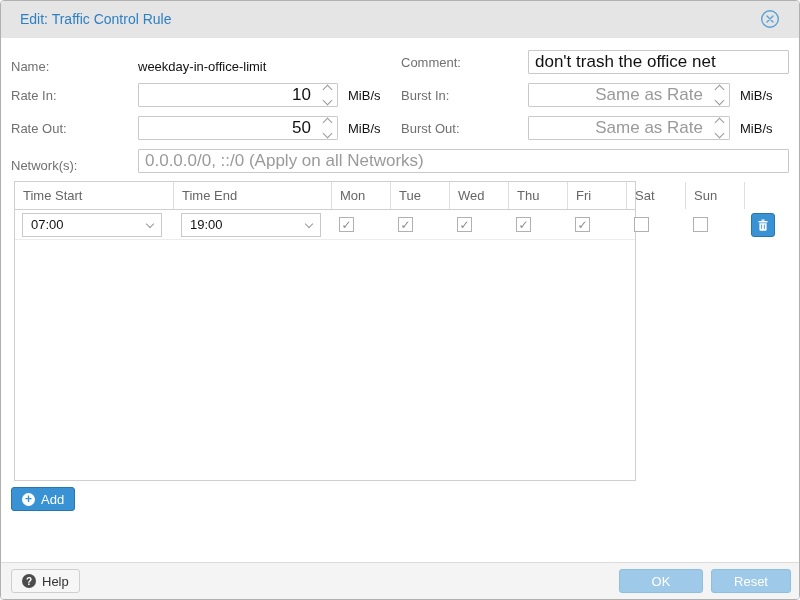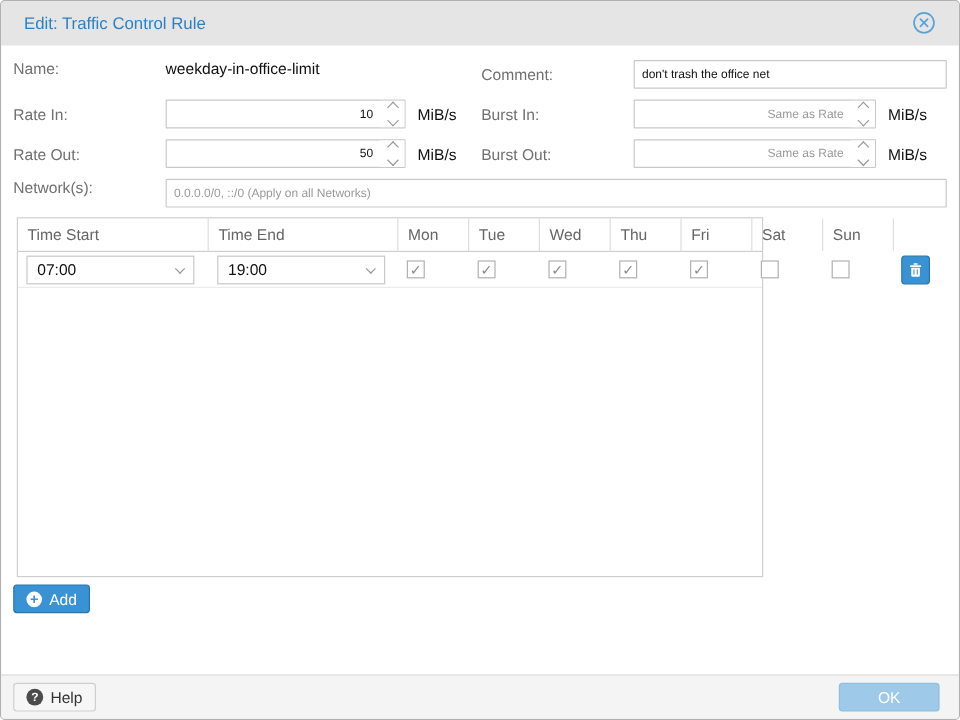--- a/index.html
+++ b/index.html
@@ -24,28 +24,28 @@
     background: #e5e5e5;
     border-bottom: 1px solid #e4e4e4;
     display: flex; align-items: center;
     padding: 0 19px;
   }
   .title { color: #2e80c3; font-size: 14px; }
   .spacer { flex: 1; }
   .close-btn { width: 20px; height: 20px; cursor: pointer; display: flex; }
   
   .body { flex: 1; padding: 12px 10px 0 10px; background: #fff; }
-  .frow { display: flex; align-items: flex-start; margin-bottom: 9px; }
+  .frow { display: flex; align-items: flex-end; margin-bottom: 9px; }
   .half-left { display: flex; align-items: center; width: 390px; flex: 0 0 390px; }
   .half-right { display: flex; align-items: center; flex: 1; margin-left: 0; }
   .flabel { width: 127px; flex: 0 0 127px; color: #707070; }
   .static-val { color: #111; }
   .text-input {
     height: 24px; border: 1px solid #c9c9c9; background: #fff;
-    font-family: inherit; font-size: 10px; color: #111;
+    font-family: inherit; font-size: 17px; color: #111;
     padding: 0 6px; outline: none; border-radius: 1px;
   }
   .text-input::placeholder { color: #9a9a9a; opacity: 1; }
   .grow { flex: 1; }
   .spinfield { position: relative; display: inline-block; }
   .spinfield input { width: 100%; text-align: right; padding-right: 26px; }
   .spinfield input.ph-right::placeholder { text-align: right; }
   .spinner {
     position: absolute; top: 1px; right: 1px; bottom: 1px; width: 20px;
     display: flex; flex-direction: column; align-items: center; justify-content: center;
@@ -285,15 +285,18 @@
 
   <div class="footer">
     <button class="btn help-btn">
       <span class="q-circle">?</span>
       <span>Help</span>
     </button>
     <span class="spacer"></span>
     <button class="btn btn-primary-disabled ok-btn">
       <span>OK</span>
     </button>
+    <button class="btn btn-primary-disabled reset-btn">
+      <span>Reset</span>
+    </button>
   </div>
 
 </div>
 
 </body></html>

